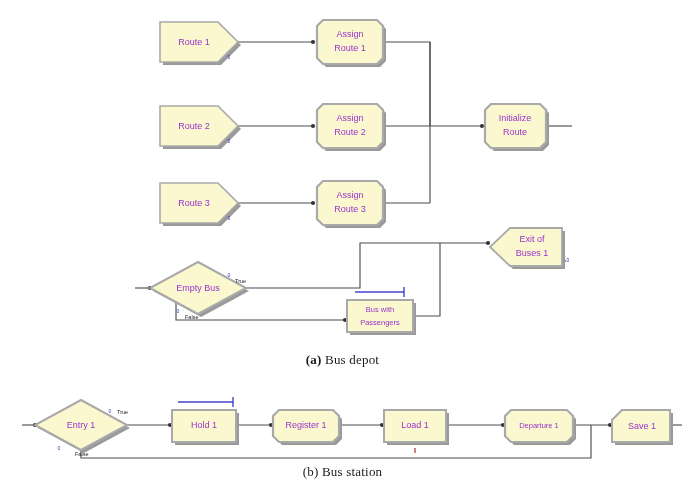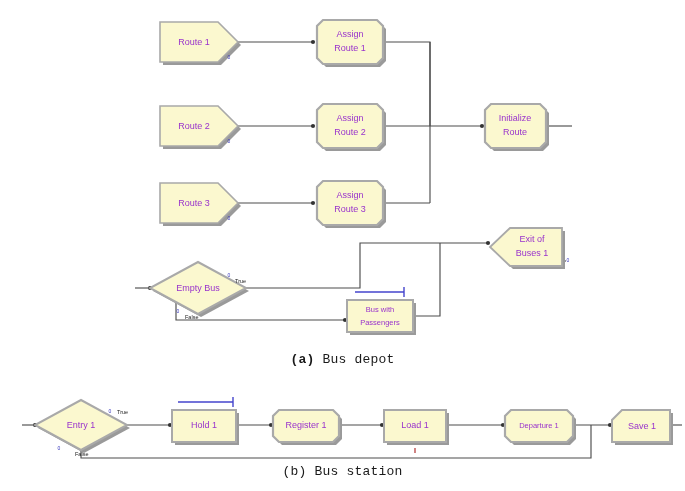--- a/index.html
+++ b/index.html
@@ -17,21 +17,21 @@
   #canvas {
     position: absolute;
     left: 0; top: 0;
     width: 685px;
     height: 491px;
   }
   .caption {
     position: absolute;
     width: 100%;
     text-align: center;
-    font-family: Liberation Mono, monospace;
+    font-family: Liberation Serif, serif;
     font-size: 13px;
     color: #1a1a1a;
     letter-spacing: 0.2px;
   }
   #caption-a { top: 352px; left: 0; }
   #caption-b { top: 464px; left: 0; }
   .cap-letter { font-weight: bold; }
   .cap-letter-plain { font-weight: normal; }
   svg text {
     font-family: "Liberation Sans", sans-serif;

